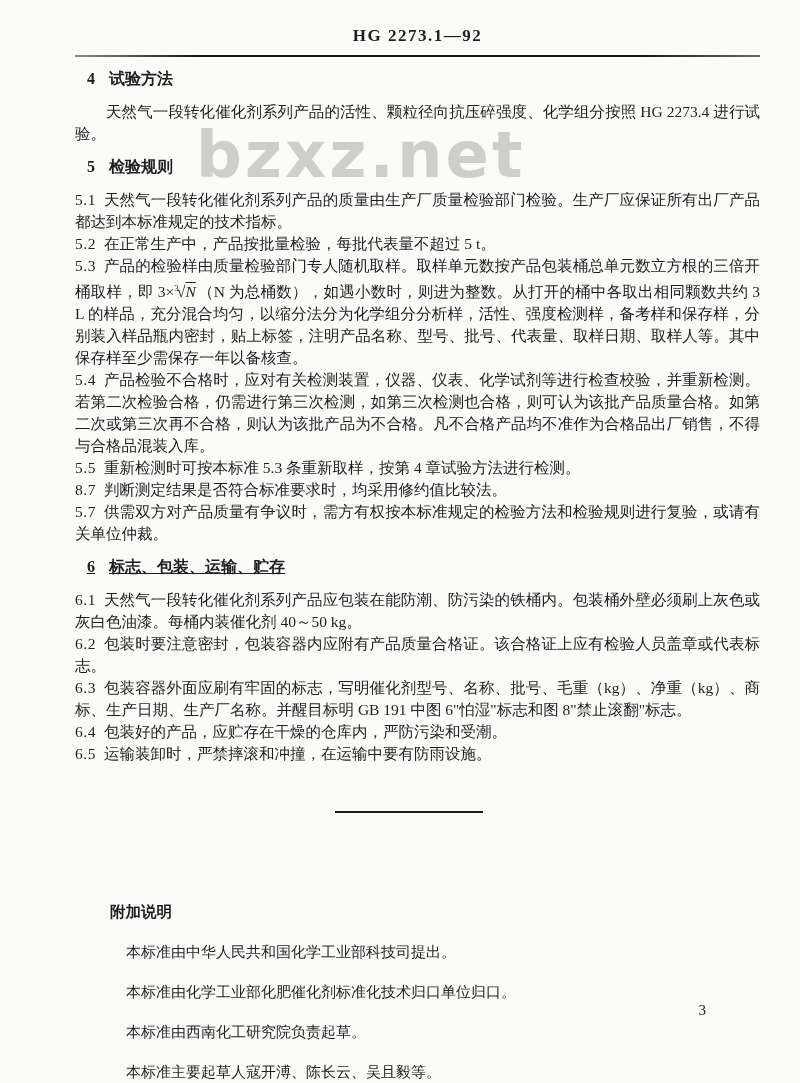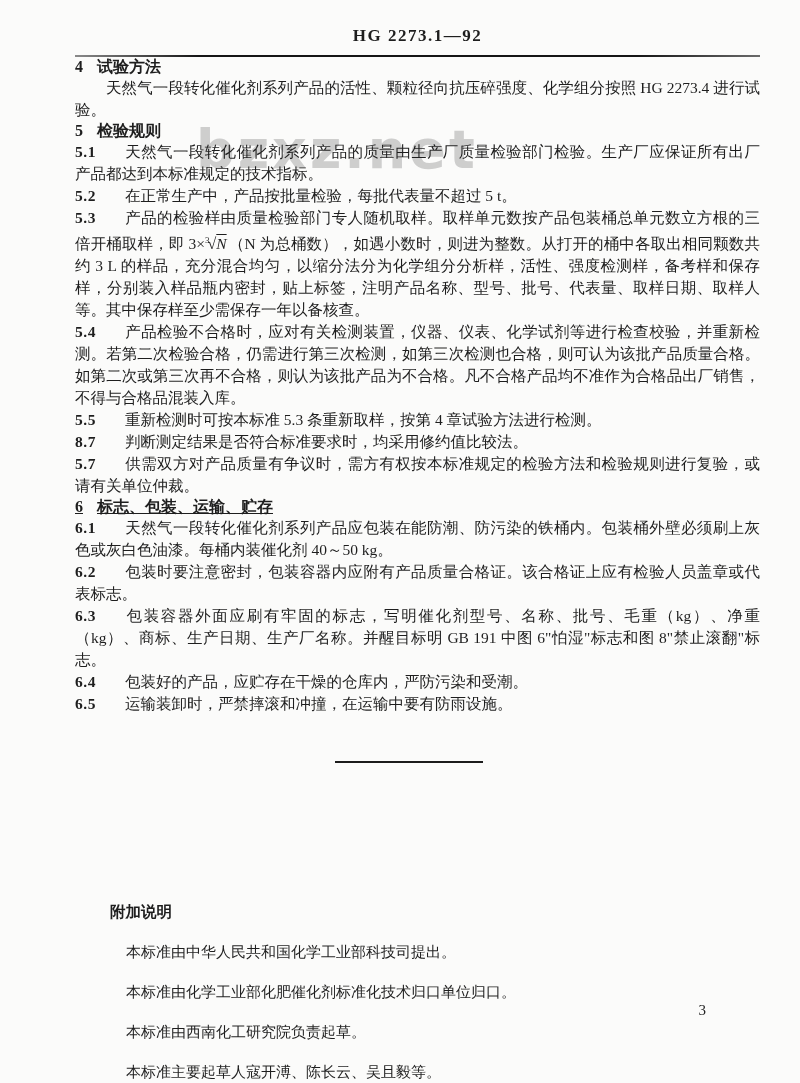--- a/index.html
+++ b/index.html
@@ -7,37 +7,37 @@
     width:800px;height:1083px;
     background:#fbfbfa;
     font-family:"Liberation Serif","DejaVu Serif",serif;
     color:#1e1e1e;
     position:relative;overflow:hidden;
   }
   .page{position:relative;width:800px;height:1083px;}
   .watermark{
     position:absolute;left:196px;top:118px;z-index:0;
     font-family:"DejaVu Sans","Liberation Sans",sans-serif;
-    font-size:54px;font-weight:bold;letter-spacing:3px;
+    font-size:64px;font-weight:bold;letter-spacing:3px;
     color:#bdbdbd;opacity:.72;user-select:none;
   }
   .content{position:relative;z-index:1;padding:26px 40px 0 75px;}
   .doc-code{
     text-align:center;font-size:17px;font-weight:bold;
     letter-spacing:1.5px;line-height:20px;
   }
   .rule{height:2px;margin-top:9px;background:linear-gradient(to right,#8a8a8a,#151515 18%,#151515 82%,#6a6a6a);}
-  h2.sec{font-size:16px;font-weight:bold;margin:0;line-height:20px;}
+  h2.sec{font-size:16px;font-weight:bold;margin:12px;line-height:20px;}
   .h-sec4{margin:21px 0 13px 0;}
   .h-sec5{margin:13px 0 9px 0;}
   .h-sec6{margin:15px 0 9px 0;text-decoration:underline;}
   .sec-num{margin-right:14px;}
   .content p{margin:0;font-size:15.5px;line-height:22px;text-align:justify;}
   .p-indent{text-indent:31px;}
-  .cnum{font-weight:bold;margin-right:29px;letter-spacing:.5px;}
+  .cnum{font-weight:normal;margin-right:8px;letter-spacing:.5px;}
   .ridx{font-size:9px;vertical-align:super;margin-right:-2px;}
   .rsign{font-size:16px;}
   .rand{text-decoration:overline;font-style:italic;padding:0 2px 0 0;font-family:"Liberation Serif",serif;}
   .divider{width:148px;height:2px;background:#1c1c1c;margin:46px 0 0 260px;}
   .appendix{position:absolute;left:110px;top:900px;width:680px;z-index:1;}
   .app-title{font-weight:bold;font-size:15.5px;line-height:24px;margin-bottom:2px;}
   .appendix p{margin:16px;font-size:15px;line-height:24px;text-align:left;}
   .app-indent{padding-left:26px;}
   .page-num{position:absolute;right:94px;top:1002px;font-size:15px;z-index:1;}
 </style>

